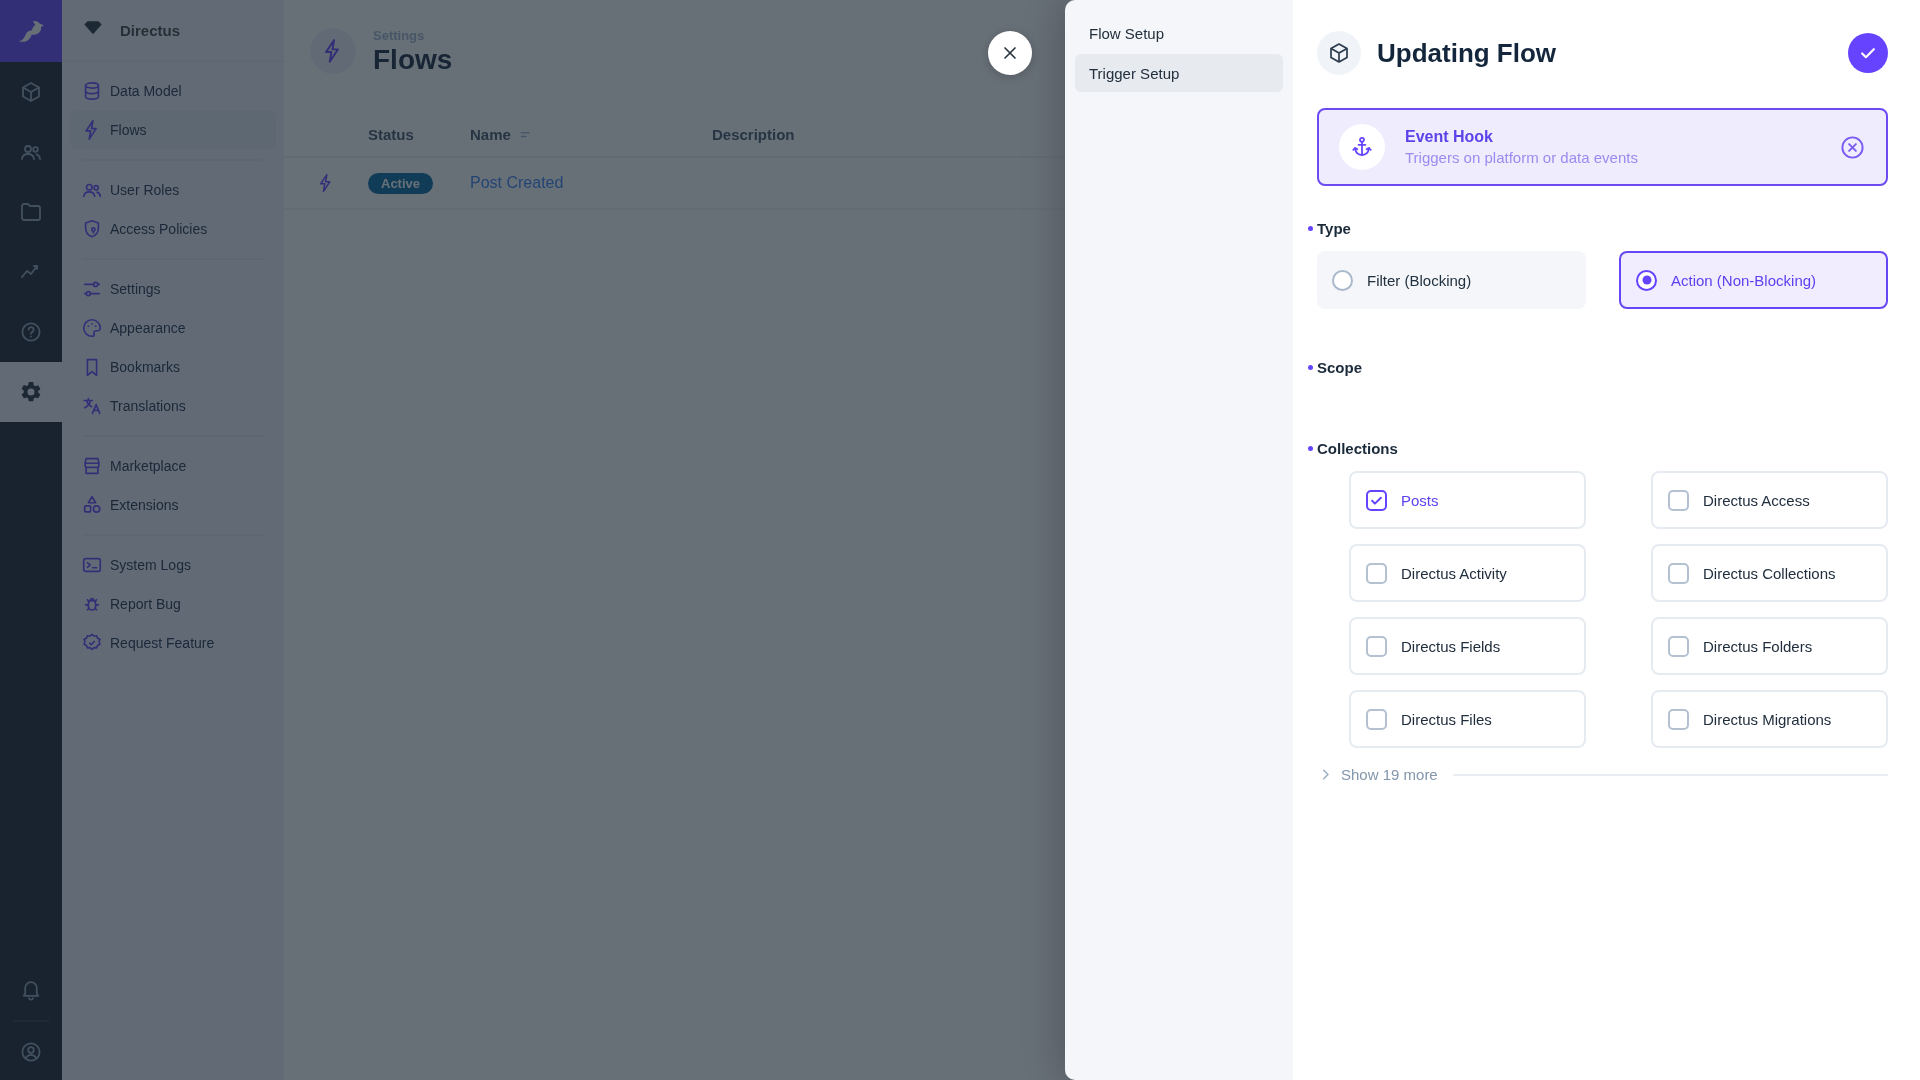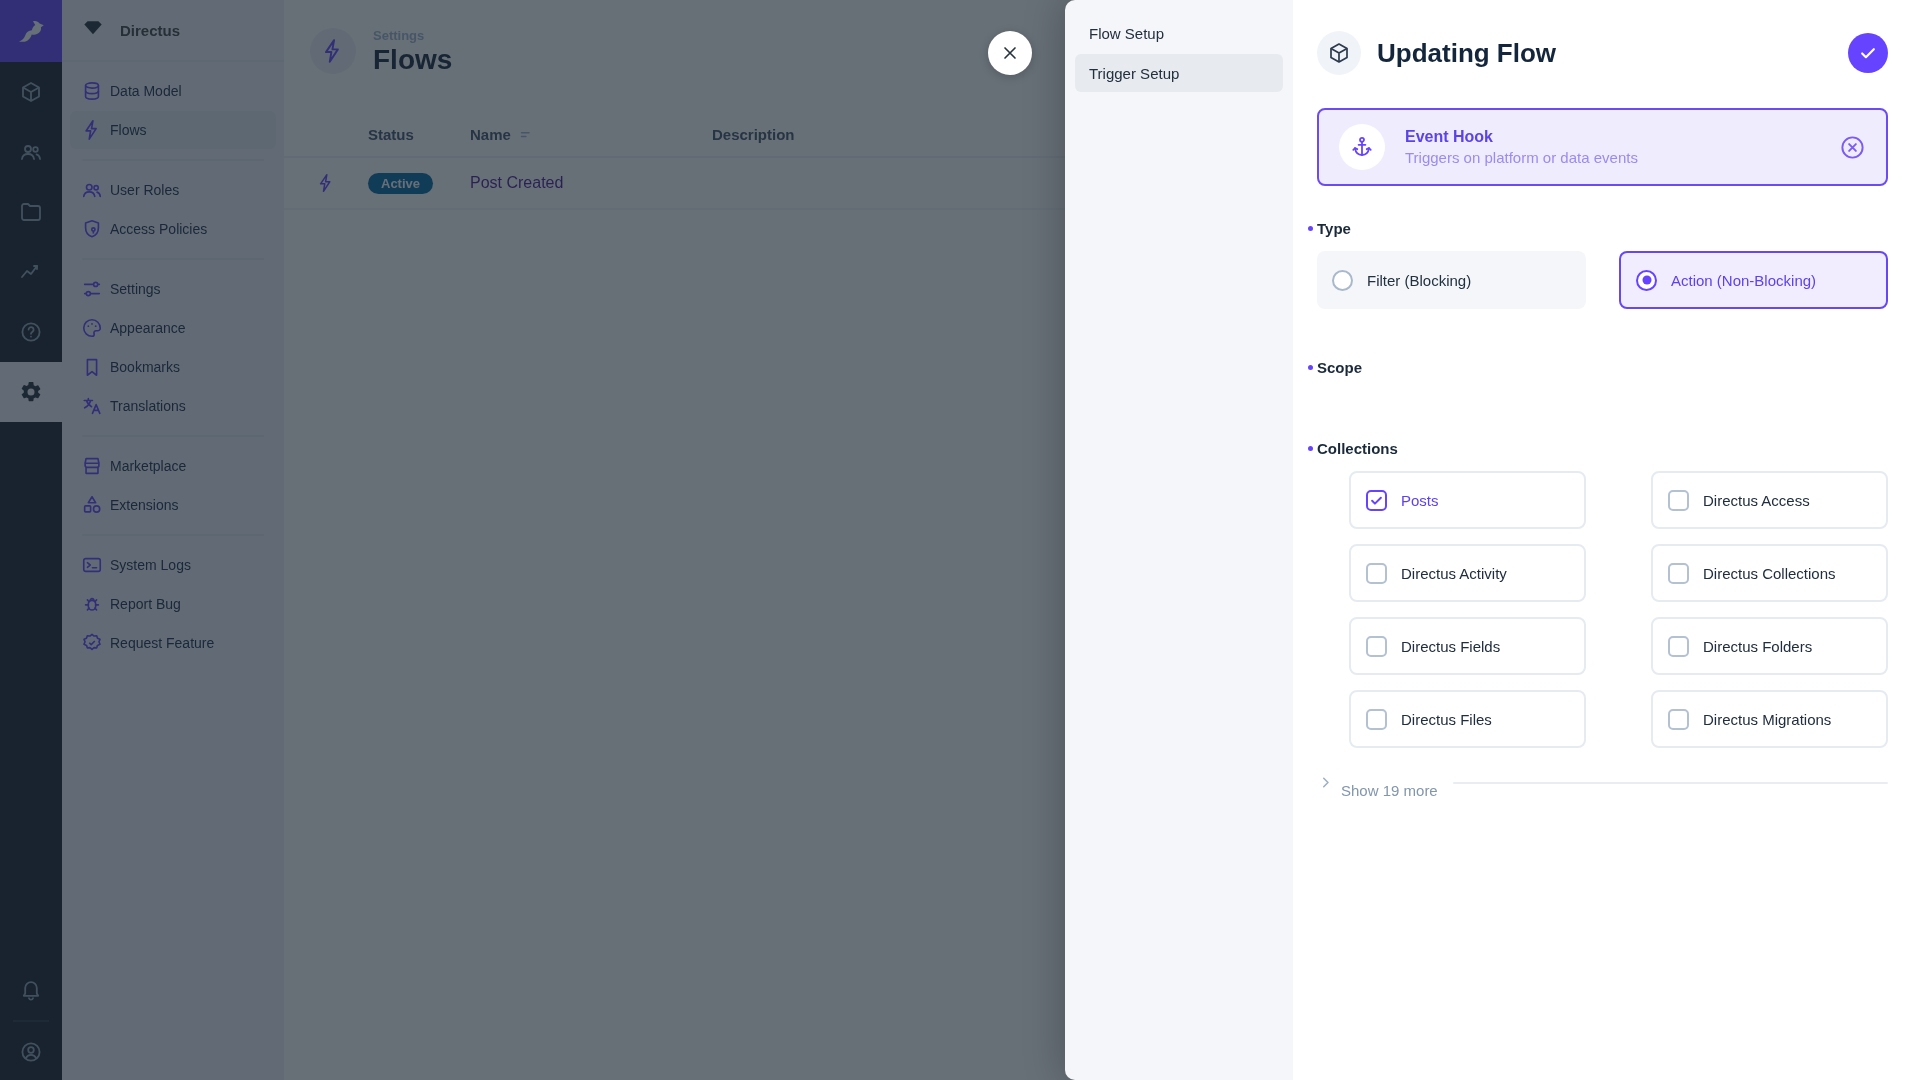--- a/index.html
+++ b/index.html
@@ -31,21 +31,21 @@
   .title-icon-circle { width:46px; height:46px; border-radius:50%; background:#F0F4F9; display:flex; align-items:center; justify-content:center; color:#6644FF; }
   .breadcrumb { font-size:13px; font-weight:600; color:#A2B5CD; margin-bottom:2px; }
   .page-title { font-size:28px; font-weight:700; color:#16263B; line-height:1.05; }
   .flow-table { margin-top:38px; }
   .t-row { display:grid; grid-template-columns:84px 102px 242px 1fr; align-items:center; }
   .t-head { height:46px; color:#44546A; font-size:15px; font-weight:700; border-bottom:2px solid #F0F4F9; }
   .t-head .with-sort { display:flex; align-items:center; gap:8px; }
   .t-data { height:52px; border-bottom:2px solid #F4F7FA; }
   .cell-icon { display:flex; justify-content:center; color:#6644FF; }
   .badge { display:inline-block; background:#0369a1; color:#fff; font-size:13px; font-weight:600; padding:3px 13px; border-radius:13px; }
-  .row-name { font-size:16px; color:#4c1d95; }
+  .row-name { font-size:16px; color:#3b82f6; }
 
   
   .overlay { position:absolute; inset:0; background:rgba(25,36,48,0.66); z-index:40; }
 
   
   .drawer-close { position:absolute; left:988px; top:31px; width:44px; height:44px; border-radius:50%; background:#FFFFFF; border:none; z-index:60; display:flex; align-items:center; justify-content:center; color:#26343F; box-shadow:0 2px 10px rgba(0,0,0,.18); cursor:pointer; }
   .drawer { position:absolute; top:0; right:0; bottom:0; width:855px; z-index:50; display:flex; border-radius:10px 0 0 10px; overflow:hidden; box-shadow:0 0 40px rgba(0,0,0,.25); }
   .drawer-nav { width:228px; background:#F4F6F9; padding:14px 10px; flex:none; }
   .dnav-item { height:38px; display:flex; align-items:center; padding:0 14px; border-radius:6px; font-size:15px; font-weight:500; color:#22303E; margin-bottom:2px; }
   .dnav-item.active { background:#E7EAEF; }
@@ -79,21 +79,21 @@
   .select-input .value { flex:1; }
   .select-input .chev { color:#8DA3BD; display:flex; }
 
   .check-card { height:58px; border:2px solid #E6EBF1; border-radius:8px; background:#fff; display:flex; align-items:center; gap:14px; padding:0 15px; font-size:15px; color:#202E3E; cursor:pointer;margin-left:32px; }
   .check-card.checked { color:#5E41EE; font-weight:500; }
   .cb { width:21px; height:21px; border:2.5px solid #B3C1D1; border-radius:5px; background:#fff; flex:none; display:flex; align-items:center; justify-content:center; }
   .cb.checked { border-color:#6644FF; color:#6644FF; }
 
   .show-more { margin-top:18px; display:flex; align-items:center; gap:7px; cursor:pointer; }
   .show-more .sm-chev { color:#9FB0C2; display:flex; }
-  .show-more .sm-text { font-size:15px; font-weight:500; color:#8296AC; white-space:nowrap;margin-top:16px; }
+  .show-more .sm-text { font-size:15px; font-weight:500; color:#8296AC; white-space:nowrap; }
   .show-more .sm-line { flex:1; height:2px; background:#E9EDF2; margin-left:8px; border-radius:1px; }
 
   svg { display:block; }
 </style>
 </head>
 <body>
 
 <aside class="module-bar">
   <div class="logo-tile">
     <svg width="34" height="34" viewBox="0 0 24 24" fill="#fff">

